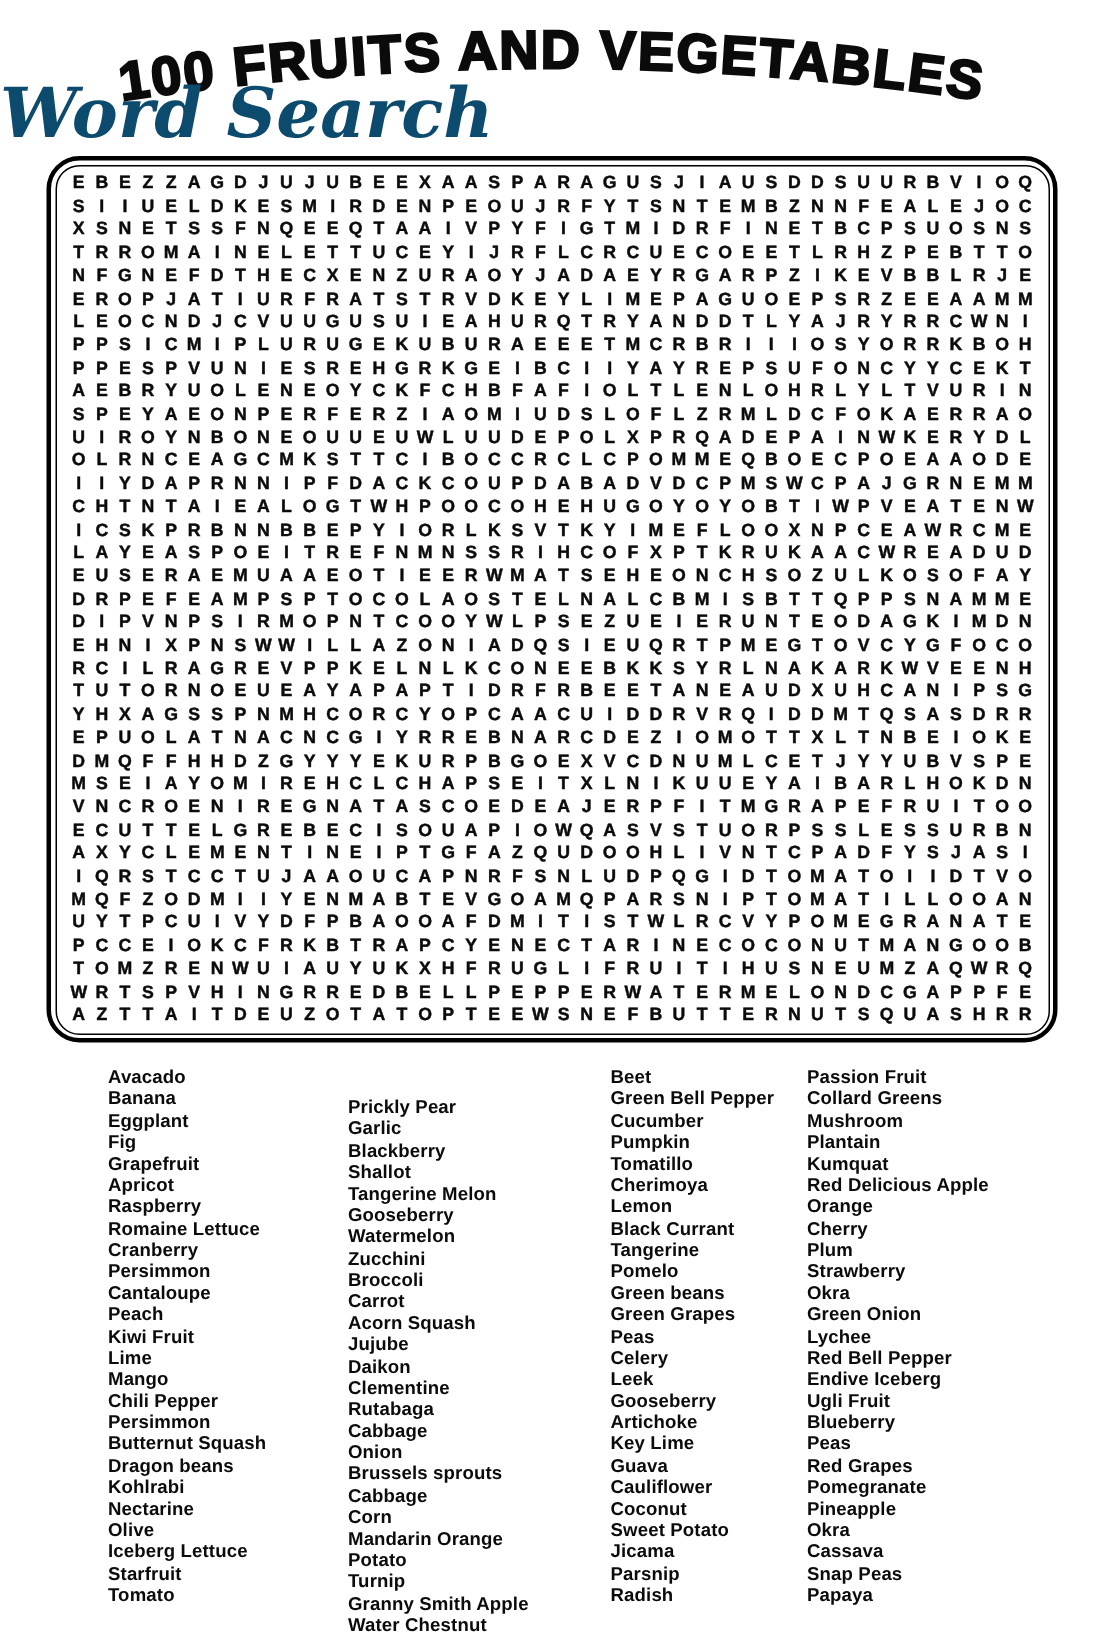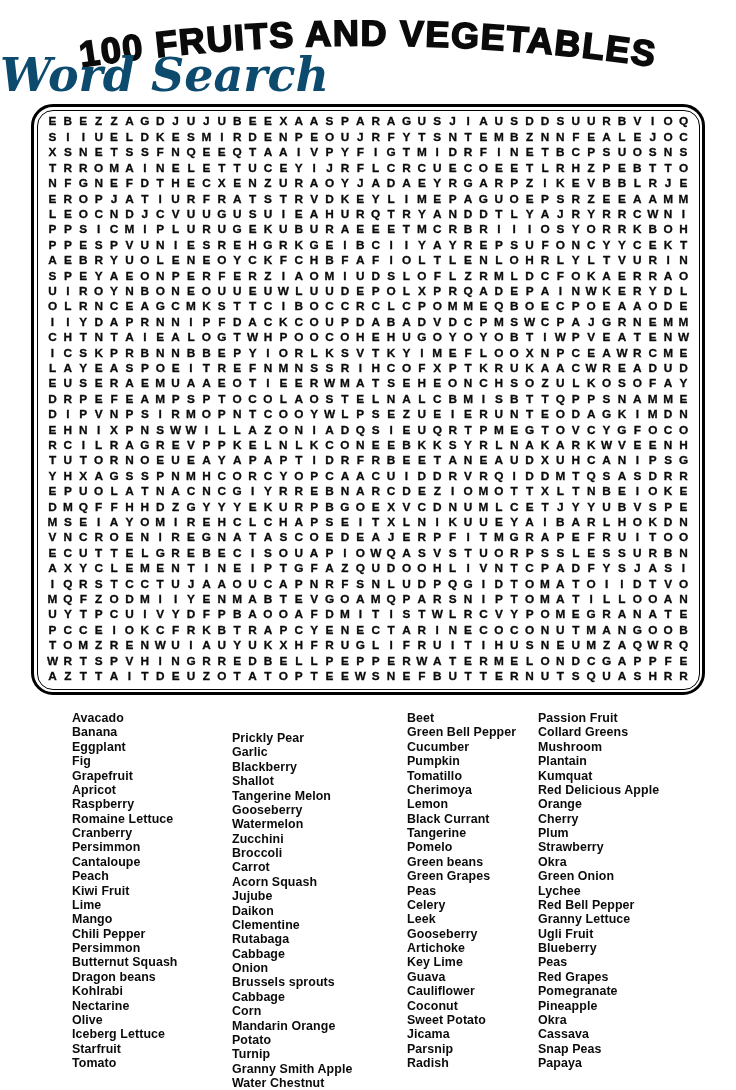--- a/index.html
+++ b/index.html
@@ -1782,21 +1782,21 @@
         <div class="word">Kumquat</div>
         <div class="word">Red Delicious Apple</div>
         <div class="word">Orange</div>
         <div class="word">Cherry</div>
         <div class="word">Plum</div>
         <div class="word">Strawberry</div>
         <div class="word">Okra</div>
         <div class="word">Green Onion</div>
         <div class="word">Lychee</div>
         <div class="word">Red Bell Pepper</div>
-        <div class="word">Granny Lettuce</div>
+        <div class="word">Endive Iceberg</div>
         <div class="word">Ugli Fruit</div>
         <div class="word">Blueberry</div>
         <div class="word">Peas</div>
         <div class="word">Red Grapes</div>
         <div class="word">Pomegranate</div>
         <div class="word">Pineapple</div>
         <div class="word">Okra</div>
         <div class="word">Cassava</div>
         <div class="word">Snap Peas</div>
         <div class="word">Papaya</div>

